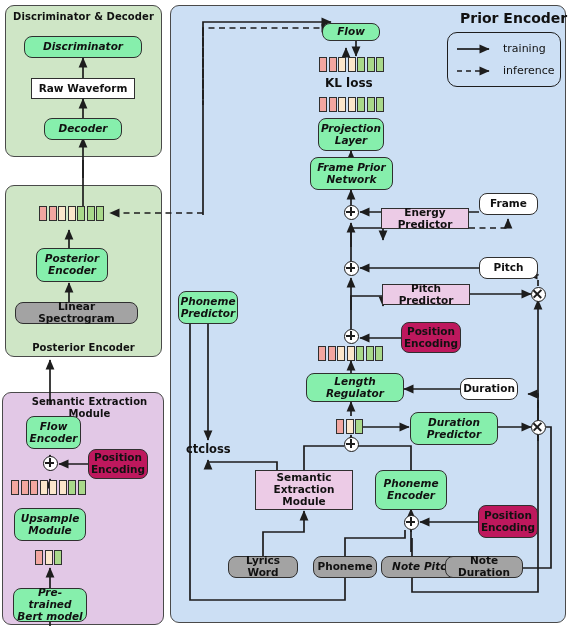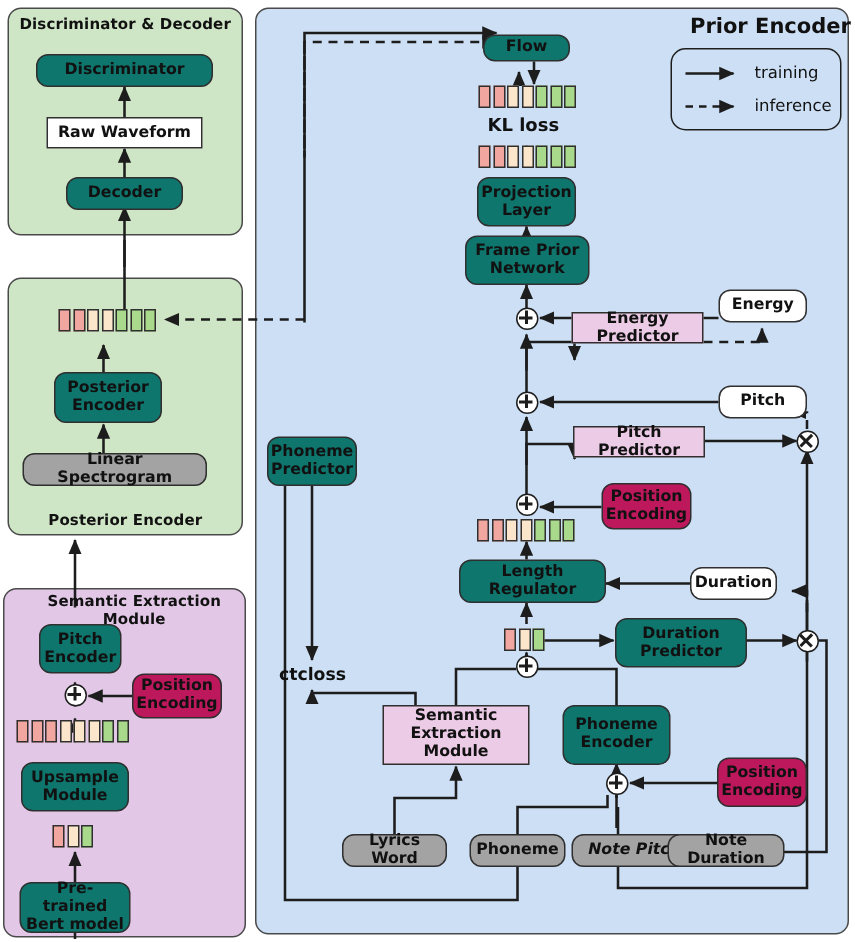--- a/index.html
+++ b/index.html
@@ -14,21 +14,21 @@
   .panel-blue{background:#ccdff4;}
   .panel-title{position:absolute;font-weight:bold;font-size:10px;color:#111;
                letter-spacing:.1px;text-align:center;line-height:1.15;}
 
   .node{position:absolute;box-sizing:border-box;display:flex;align-items:center;
         justify-content:center;text-align:center;border:1.6px solid #2f2f2f;
         font-size:10.5px;font-weight:bold;color:#111;line-height:1.12;
         padding:1px 3px;}
   .r8{border-radius:8px;}
   .r0{border-radius:0;}
-  .n-orange{background:#0f766e;}
+  .n-orange{background:#86efac;font-style:italic;}
   .n-cream{background:#a3a3a3;}
   .n-pink{background:#eccbe6;}
   .n-white{background:#ffffff;}
   .n-grey{background:#be185d;}
 
   .seq{position:absolute;display:flex;gap:1.5px;}
   .seq span{display:block;width:8px;height:15px;border:1.5px solid #2f2f2f;box-sizing:border-box;}
   .c-pink{background:#f2a6a0;}
   .c-cream{background:#fbe6cb;}
   .c-green{background:#a9d98a;}
@@ -193,21 +193,21 @@
     <span class="c-pink"></span>
     <span class="c-cream"></span>
     <span class="c-cream"></span>
     <span class="c-green"></span>
     <span class="c-green"></span>
     <span class="c-green"></span>
   </div>
   <div class="node r8 n-orange" style="left:36px;top:248px;width:72px;height:34px;">Posterior Encoder</div>
   <div class="node r8 n-cream" style="left:15px;top:302px;width:123px;height:22px;">Linear Spectrogram</div>
 
-  <div class="node r8 n-orange" style="left:26px;top:416px;width:55px;height:33px;">Pitch Encoder</div>
+  <div class="node r8 n-orange" style="left:26px;top:416px;width:55px;height:33px;">Flow Encoder</div>
   <div class="op op-plus" style="left:43px;top:456px;"></div>
   <div class="node r8 n-grey" style="left:88px;top:449px;width:60px;height:30px;">Position Encoding</div>
   <div class="seq" style="left:11px;top:480px;">
     <span class="c-pink"></span>
     <span class="c-pink"></span>
     <span class="c-pink"></span>
     <span class="c-cream"></span>
     <span class="c-cream"></span>
     <span class="c-cream"></span>
     <span class="c-green"></span>
@@ -238,21 +238,21 @@
     <span class="c-cream"></span>
     <span class="c-cream"></span>
     <span class="c-green"></span>
     <span class="c-green"></span>
     <span class="c-green"></span>
   </div>
   <div class="node r8 n-orange" style="left:318px;top:118px;width:66px;height:33px;">Projection Layer</div>
   <div class="node r8 n-orange" style="left:310px;top:157px;width:83px;height:33px;">Frame Prior Network</div>
 
   <div class="op op-plus" style="left:344px;top:205px;"></div>
-  <div class="node r8 n-white" style="left:479px;top:193px;width:59px;height:22px;">Energy</div>
+  <div class="node r8 n-white" style="left:479px;top:193px;width:59px;height:22px;">Frame</div>
   <div class="node r0 n-pink" style="left:381px;top:208px;width:88px;height:21px;">Energy Predictor</div>
 
   <div class="op op-plus" style="left:344px;top:261px;"></div>
   <div class="node r8 n-white" style="left:479px;top:257px;width:59px;height:22px;">Pitch</div>
   <div class="node r0 n-pink" style="left:382px;top:284px;width:88px;height:21px;">Pitch Predictor</div>
   <div class="op op-times" style="left:531px;top:287px;"></div>
 
   <div class="op op-plus" style="left:344px;top:329px;"></div>
   <div class="node r8 n-grey" style="left:401px;top:322px;width:60px;height:31px;">Position Encoding</div>
   <div class="seq" style="left:318px;top:346px;">

